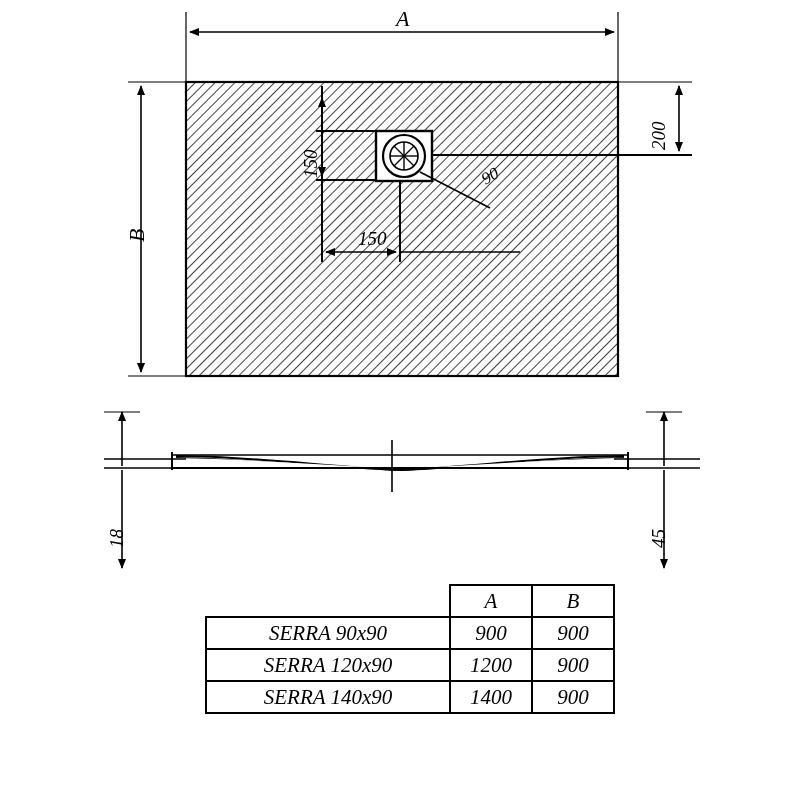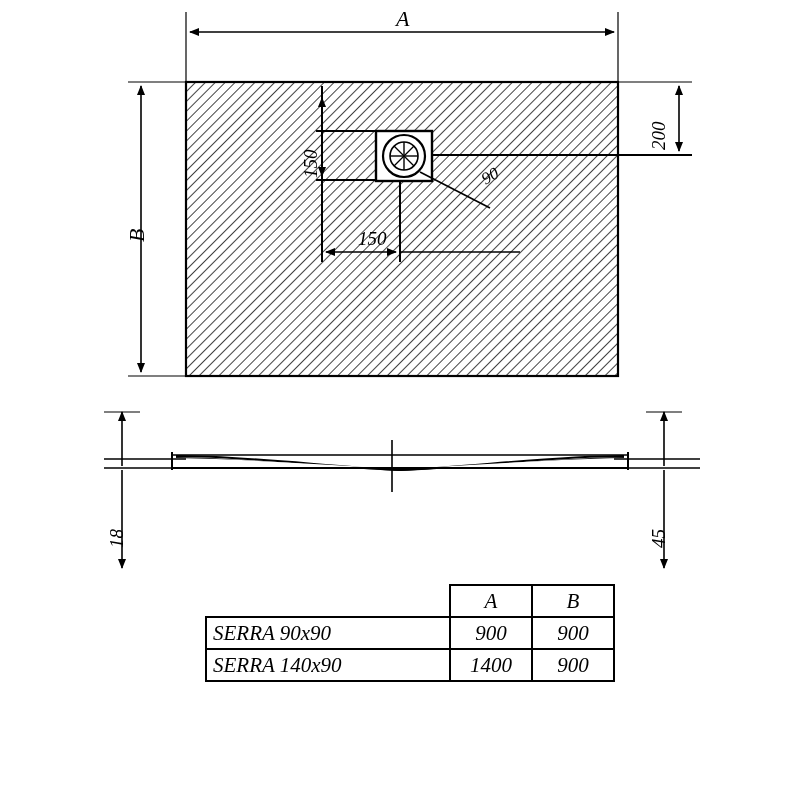--- a/index.html
+++ b/index.html
@@ -55,21 +55,21 @@
   }
   .spec-table td, .spec-table th {
     border: 2px solid #000;
     padding: 2px 6px;
     text-align: center;
     height: 26px;
     font-weight: normal;
   }
   .spec-table .name-cell {
     width: 230px;
-    text-align: left;
+    text-align: center;
   }
   .spec-table .val-cell {
     width: 68px;
   }
   .spec-table .blank-left {
     border-top: none;
     border-left: none;
     border-bottom: none;
   }
 </style>
@@ -210,20 +210,25 @@
         <th class="val-cell">B</th>
       </tr>
     </thead>
     <tbody>
       <tr>
         <td class="name-cell">SERRA 90x90</td>
         <td class="val-cell">900</td>
         <td class="val-cell">900</td>
       </tr>
       <tr>
+        <td class="name-cell">SERRA 120x90</td>
+        <td class="val-cell">1200</td>
+        <td class="val-cell">900</td>
+      </tr>
+      <tr>
         <td class="name-cell">SERRA 140x90</td>
         <td class="val-cell">1400</td>
         <td class="val-cell">900</td>
       </tr>
     </tbody>
   </table>
 
 </div>
 
 </body></html>

